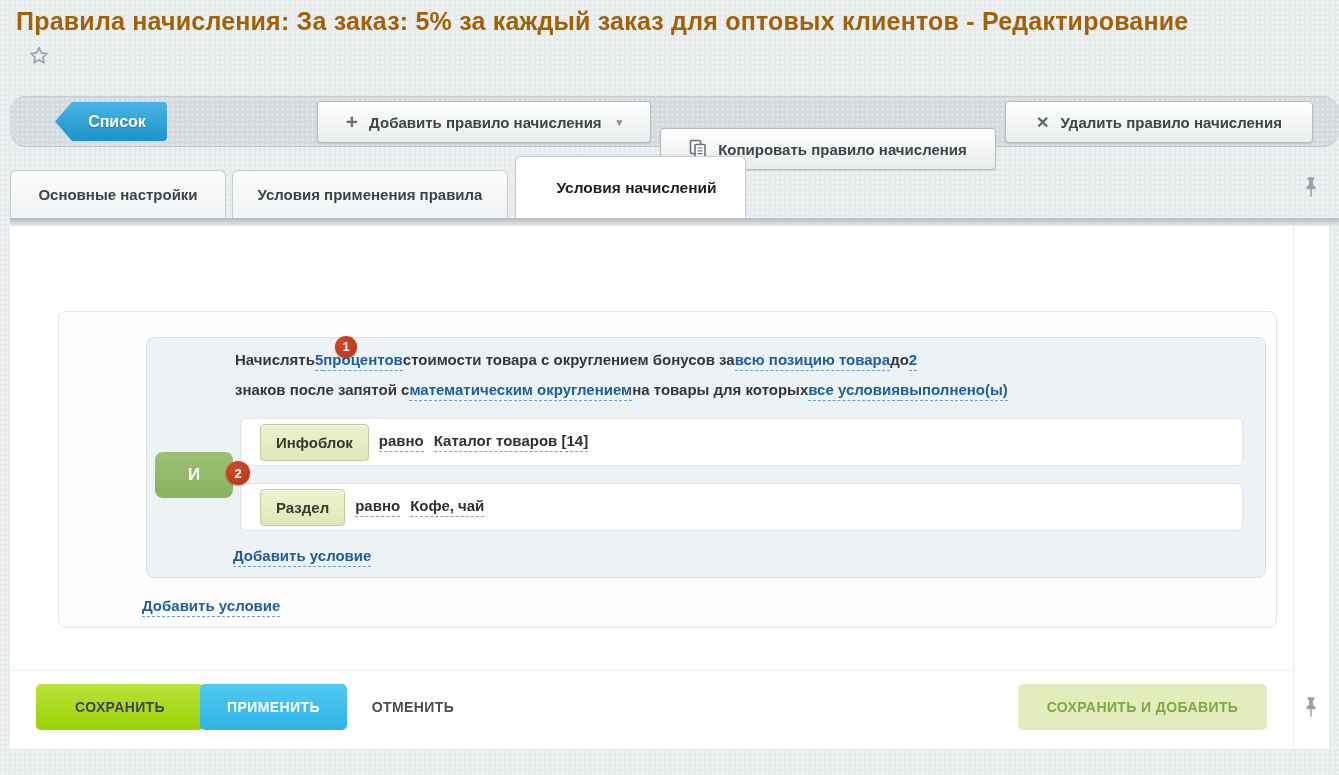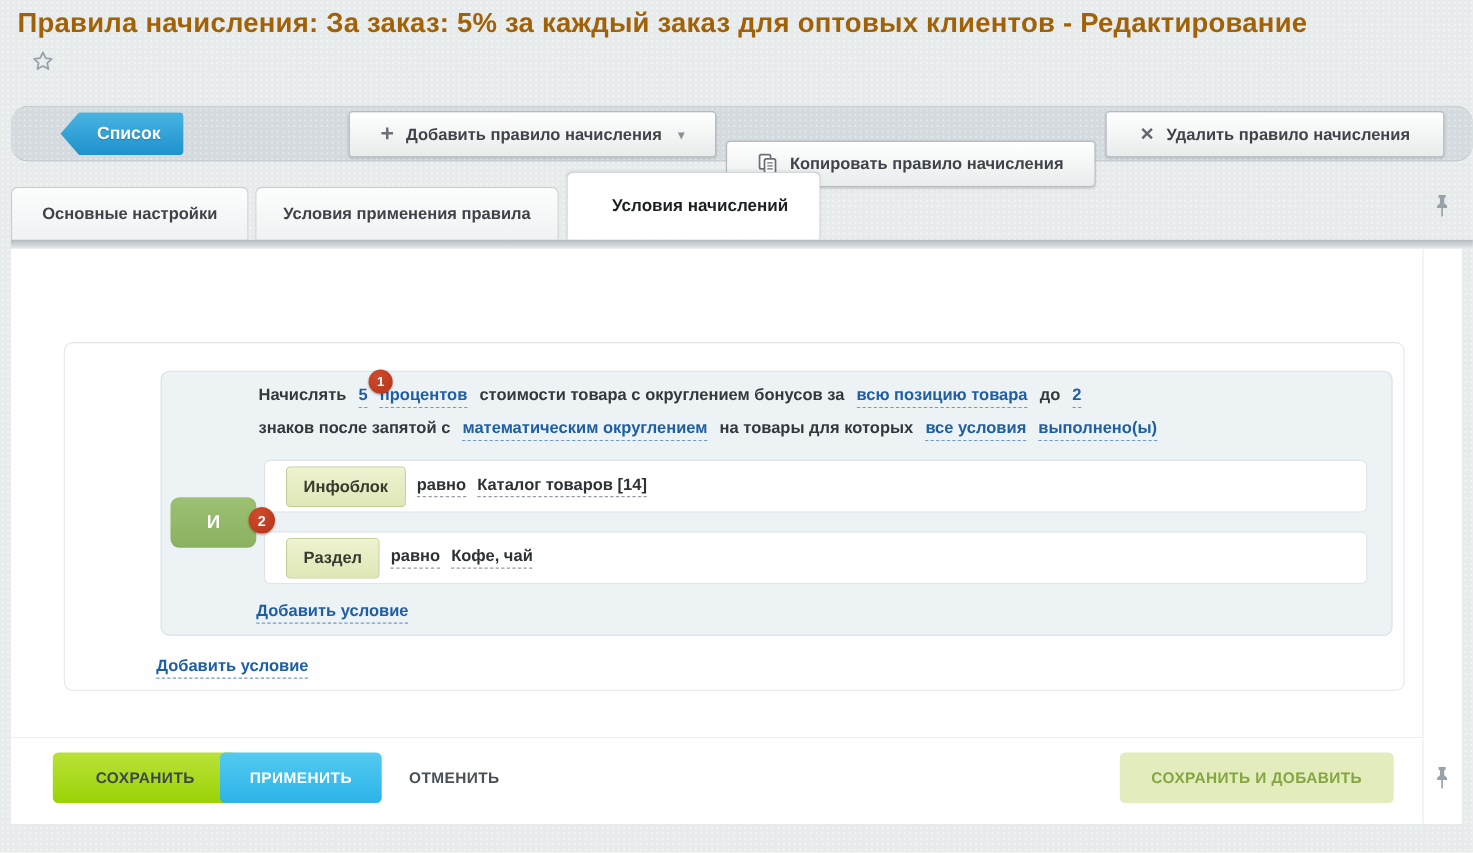--- a/index.html
+++ b/index.html
@@ -75,21 +75,21 @@
   .pin-bottom{position:absolute;left:1300px;top:694px;}
   .outer-box{
     position:absolute;left:58px;top:311px;width:1219px;height:317px;
     background:#fefefe;border:1px solid #e3e7ea;border-radius:8px;box-sizing:border-box;
   }
   .inner-box{
     position:absolute;left:146px;top:337px;width:1120px;height:241px;
     background:#edf2f5;border:1px solid #d8e0e5;border-radius:8px;box-sizing:border-box;
   }
   .sentence{position:absolute;left:235px;top:351px;width:1020px;z-index:2;}
-  .sline{display:flex;gap:11px;align-items:baseline;height:30px;white-space:nowrap;}
+  .sline{display:flex;align-items:baseline;height:30px;white-space:nowrap;}
   .word{color:#33383d;font-weight:bold;font-size:15px;}
   .blink{color:#1e5ea3;font-weight:bold;font-size:15px;border-bottom:1px dashed #6f9cc9;
          padding-bottom:2px;cursor:pointer;}
   .cond-row{
     position:absolute;left:240px;width:1003px;height:48px;background:#fff;
     border:1px solid #dee4e8;border-radius:6px;box-sizing:border-box;
     display:flex;align-items:center;padding-left:19px;gap:10px;z-index:2;
   }
   .row1{top:418px;} .row2{top:483px;}
   .field-btn{
@@ -117,21 +117,21 @@
   .add-inner{position:absolute;left:233px;top:547px;z-index:2;}
   .add-outer{position:absolute;left:142px;top:597px;z-index:2;}
   
   .footer-line{position:absolute;left:10px;top:670px;width:1283px;height:1px;background:#eceff1;}
   .fbtn{
     position:absolute;top:684px;height:46px;border:none;border-radius:5px;
     font-family:"Liberation Sans",sans-serif;font-size:14px;font-weight:bold;
     display:flex;align-items:center;justify-content:center;cursor:pointer;
     letter-spacing:.4px;box-sizing:border-box;
   }
-  .btn-save{left:36px;width:168px;background:linear-gradient(#b9e239,#9bd305);color:#3d454e;margin-left:12px;}
+  .btn-save{left:36px;width:168px;background:linear-gradient(#b9e239,#9bd305);color:#3d454e;}
   .btn-apply{left:200px;width:147px;background:linear-gradient(#53caf1,#2cb3e8);color:#fff;}
   .btn-cancel{left:368px;width:90px;background:transparent;color:#484f55;}
   .btn-saveadd{left:1018px;width:249px;background:#e2ecbc;color:#84a63e;}
 </style>
 </head>
 <body>
 
 <div class="page-title">Правила начисления: За заказ: 5% за каждый заказ для оптовых клиентов - Редактирование</div>
 <svg class="star" viewBox="0 0 24 24">
   <path d="M12 3.6l2.47 5.3 5.53.6-4.1 3.8 1.1 5.5L12 16l-5 2.8 1.1-5.5L4 9.5l5.53-.6z" fill="none" stroke="#98a1ab" stroke-width="1.6" stroke-linejoin="round"></path>

